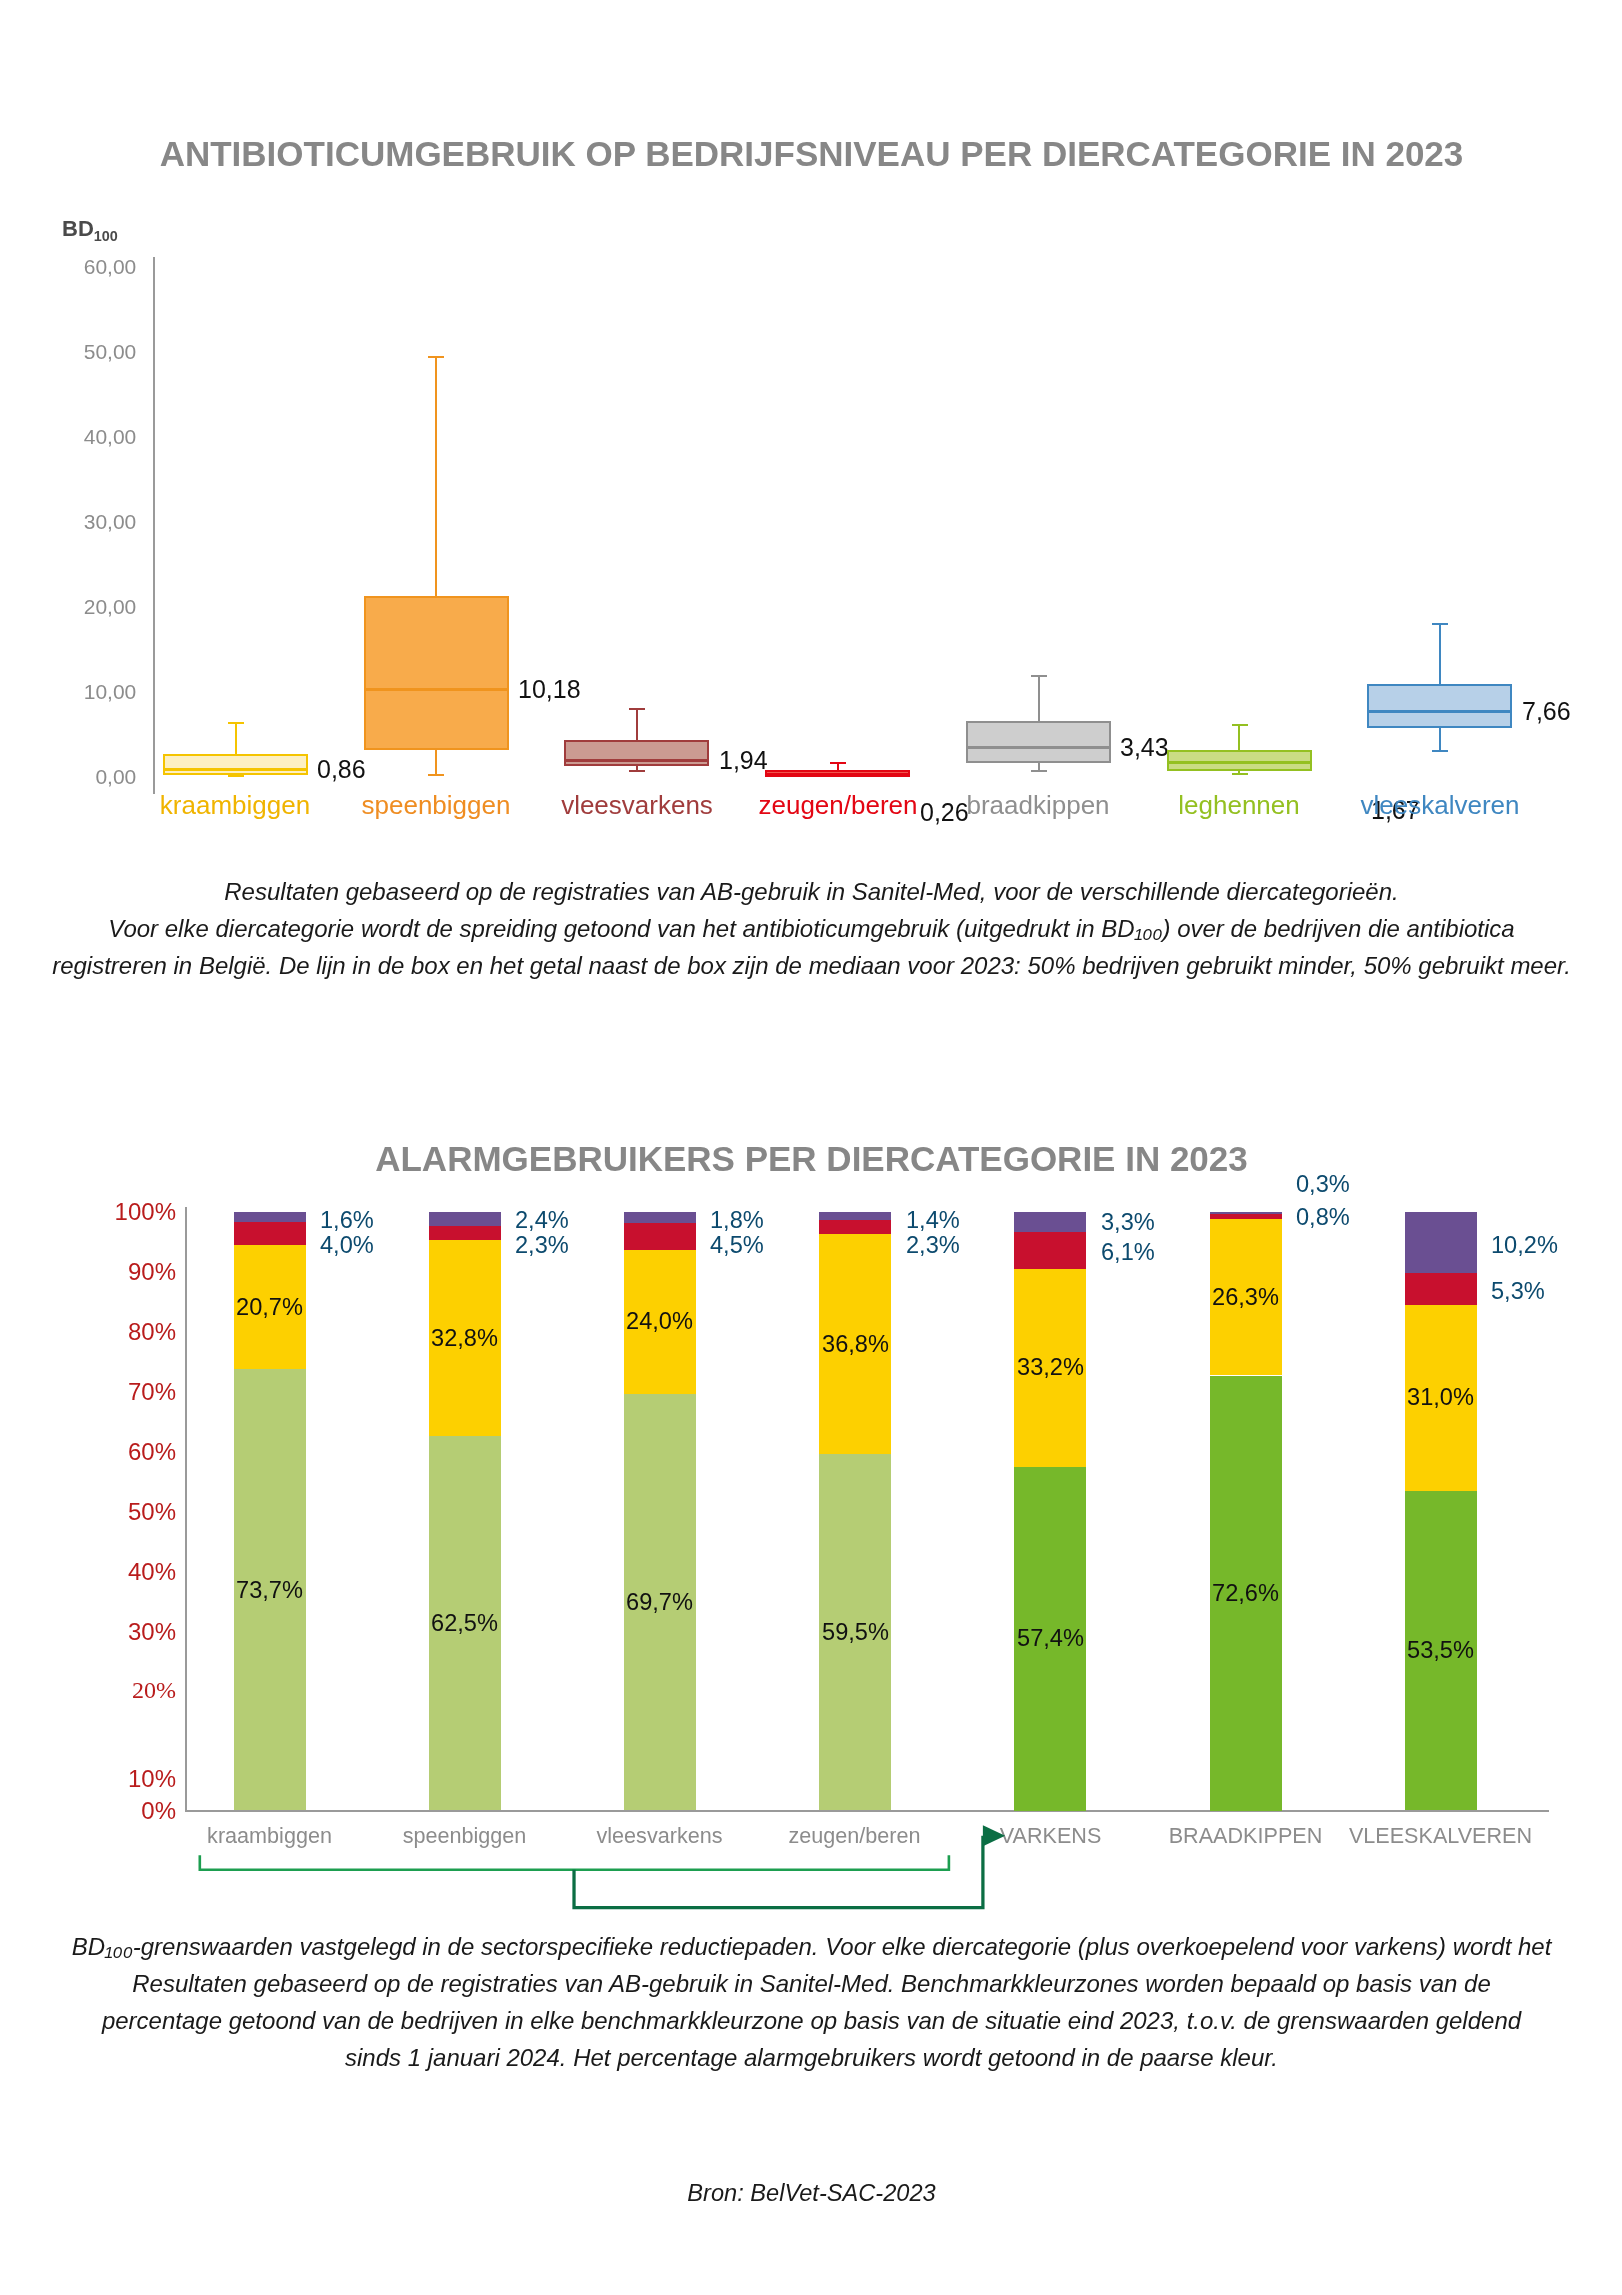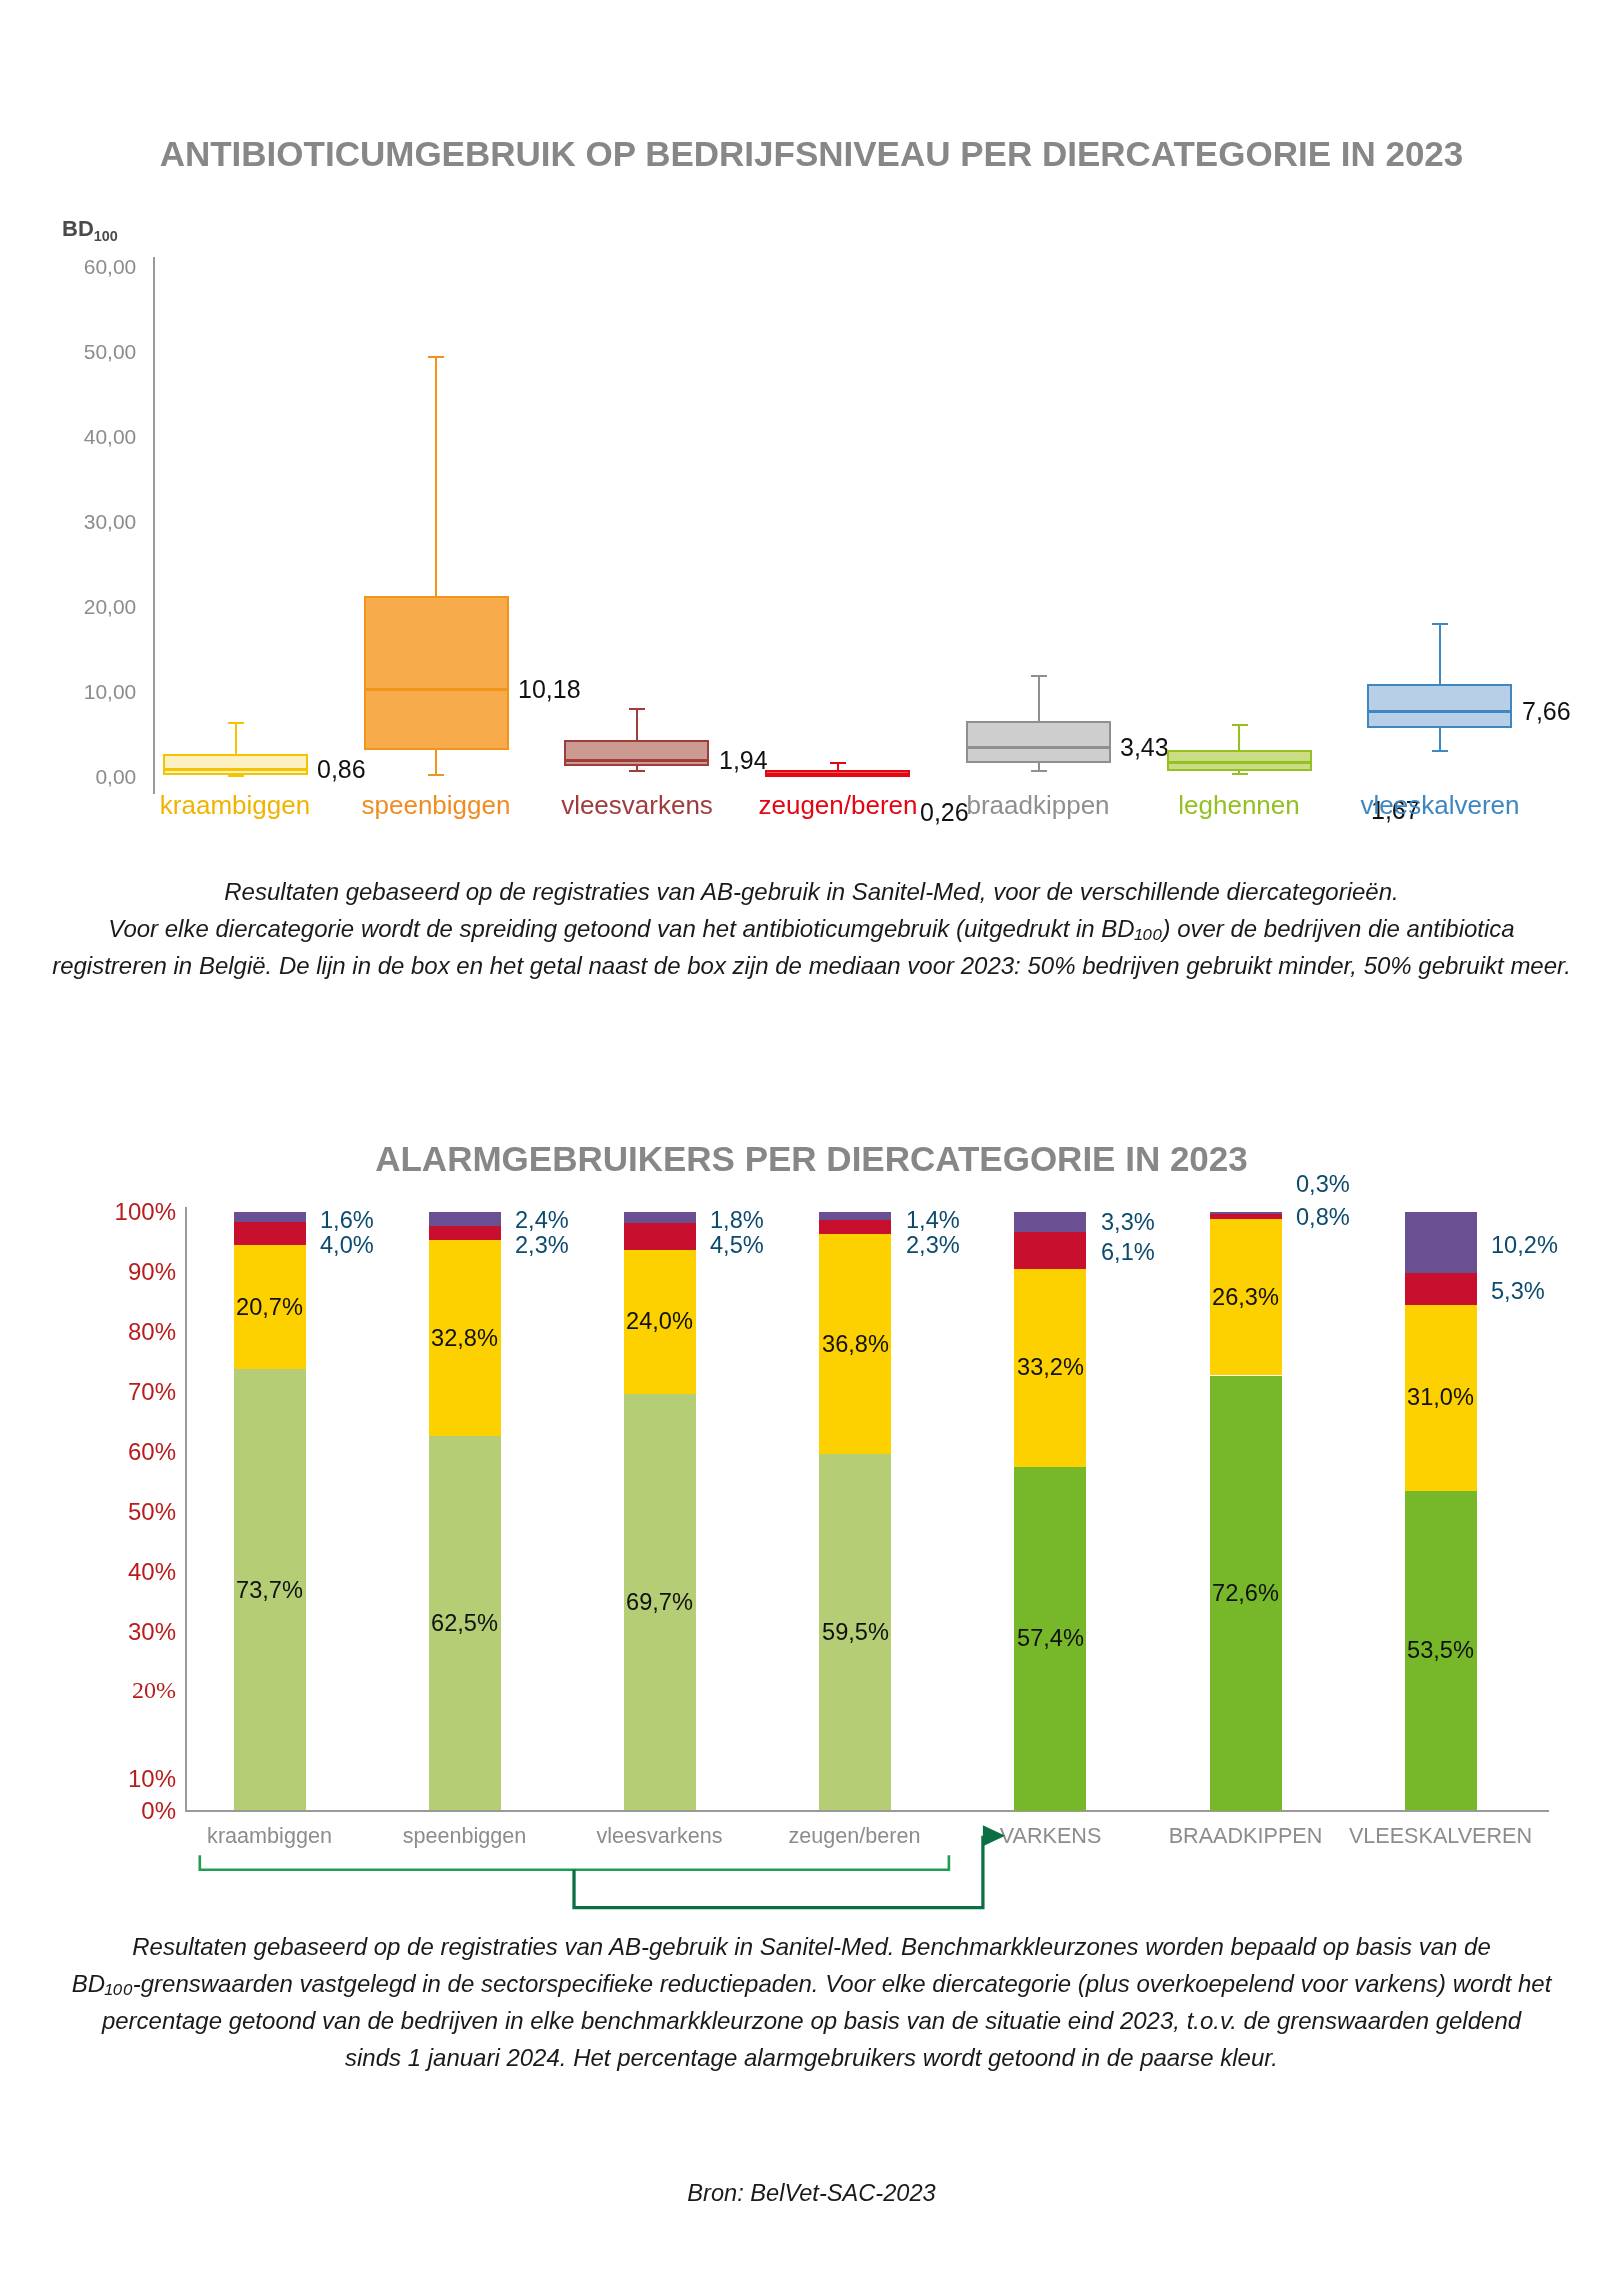--- a/index.html
+++ b/index.html
@@ -190,22 +190,22 @@
       <div class="cat2" style="left: 1336px; top: 1823px;">VLEESKALVEREN</div>
     </div>
 
   <svg class="overlay" width="1623" height="2295" viewBox="0 0 2480 3508">
     <polyline points="305,2836 305,2858 1450,2858 1450,2836" fill="none" stroke="#1d9e50" stroke-width="4"></polyline>
     <polyline points="877,2858 877,2916 1502,2916 1502,2806" fill="none" stroke="#0b6e44" stroke-width="5"></polyline>
     <polygon points="1502,2790 1536,2806 1502,2822" fill="#0b6e44"></polygon>
   </svg>
 
   <div class="note" style="top:1928px;">
+    <div>BD₁₀₀-grenswaarden vastgelegd in de sectorspecifieke reductiepaden. Voor elke diercategorie (plus overkoepelend voor varkens) wordt het</div>
     <div>Resultaten gebaseerd op de registraties van AB-gebruik in Sanitel-Med. Benchmarkkleurzones worden bepaald op basis van de</div>
-    <div>BD₁₀₀-grenswaarden vastgelegd in de sectorspecifieke reductiepaden. Voor elke diercategorie (plus overkoepelend voor varkens) wordt het</div>
     <div>percentage getoond van de bedrijven in elke benchmarkkleurzone op basis van de situatie eind 2023, t.o.v. de grenswaarden geldend</div>
     <div>sinds 1 januari 2024. Het percentage alarmgebruikers wordt getoond in de paarse kleur.</div>
   </div>
 
   <div class="bron" style="top:2180px;">Bron: BelVet-SAC-2023</div>
 
 </div>
 
 
 </body></html>

